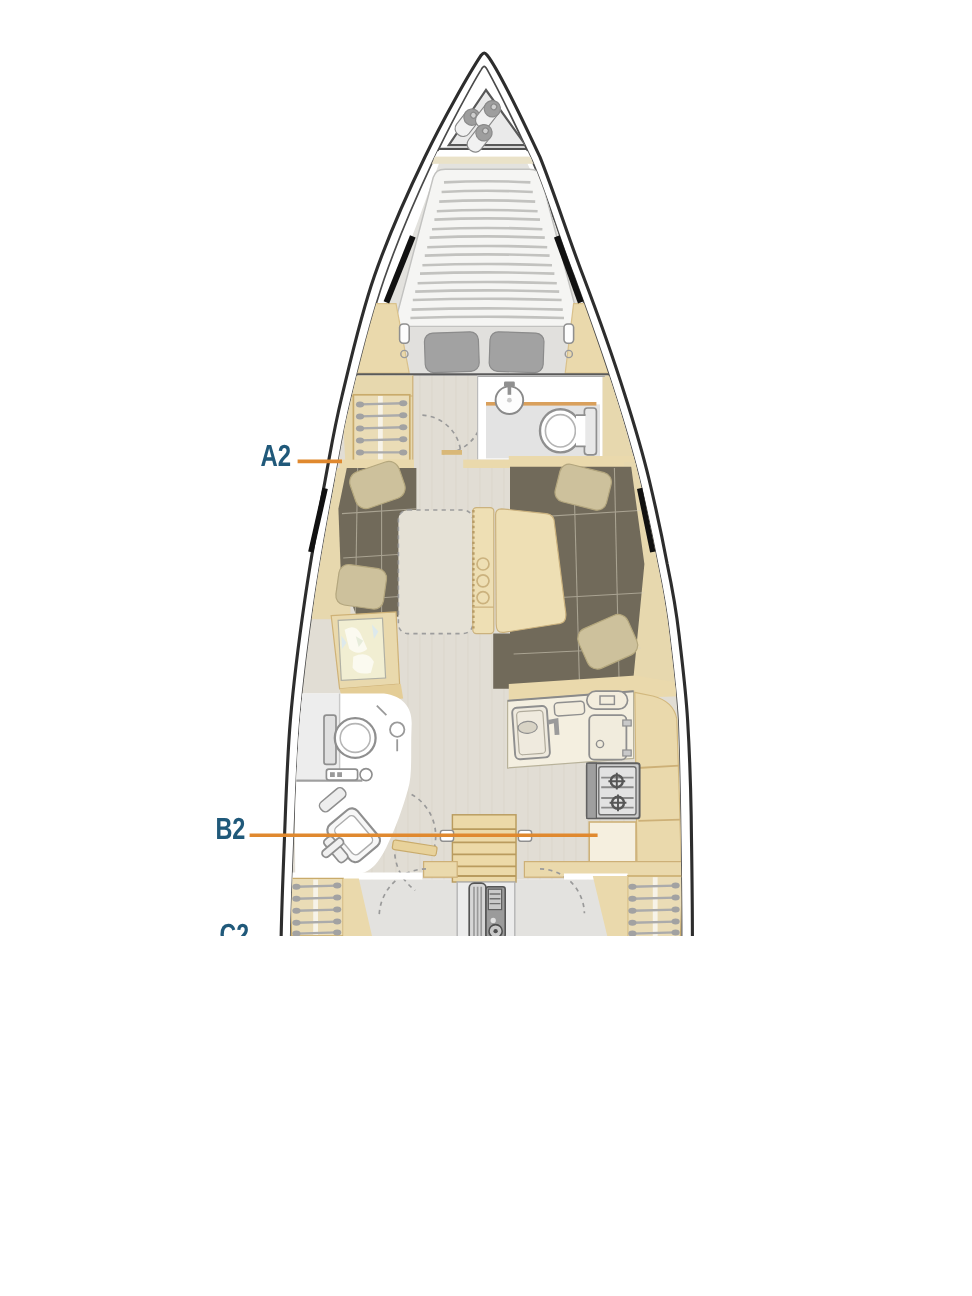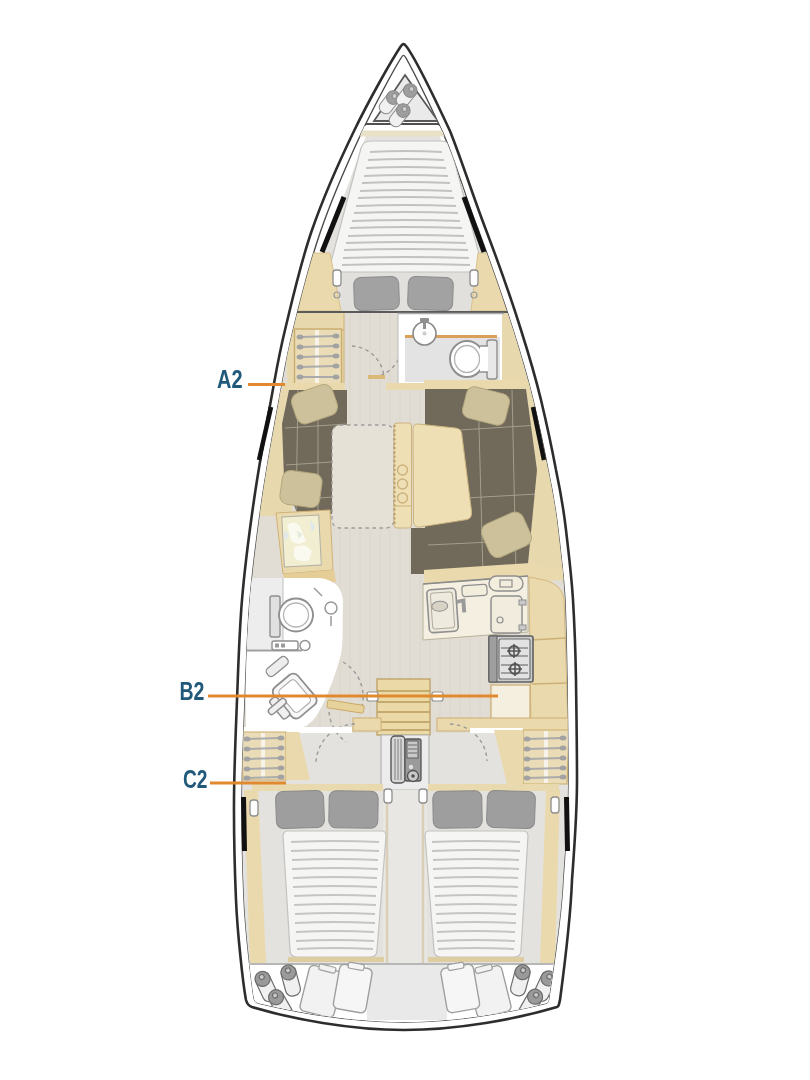--- a/index.html
+++ b/index.html
@@ -1,16 +1,16 @@
 <!DOCTYPE html>
 <html><head>
 <meta charset="utf-8">
 <style>
 html,body{margin:0;padding:0;background:#ffffff;}
-#page{position:relative;width:810px;height:1080px;background:#ffffff;font-family:"Liberation Sans",sans-serif;}
+#page{position:relative;width:810px;height:780px;background:#ffffff;font-family:"Liberation Sans",sans-serif;}
 </style>
 </head>
 <body>
 <div id="page">
 <svg width="810" height="1080" viewBox="0 0 810 1080">
 <defs>
 
 <path id="innerHull" d="M 401 58
 C 393 71 373.5 107 360 136
 C 346.5 165 331.2 200.5 320 233

